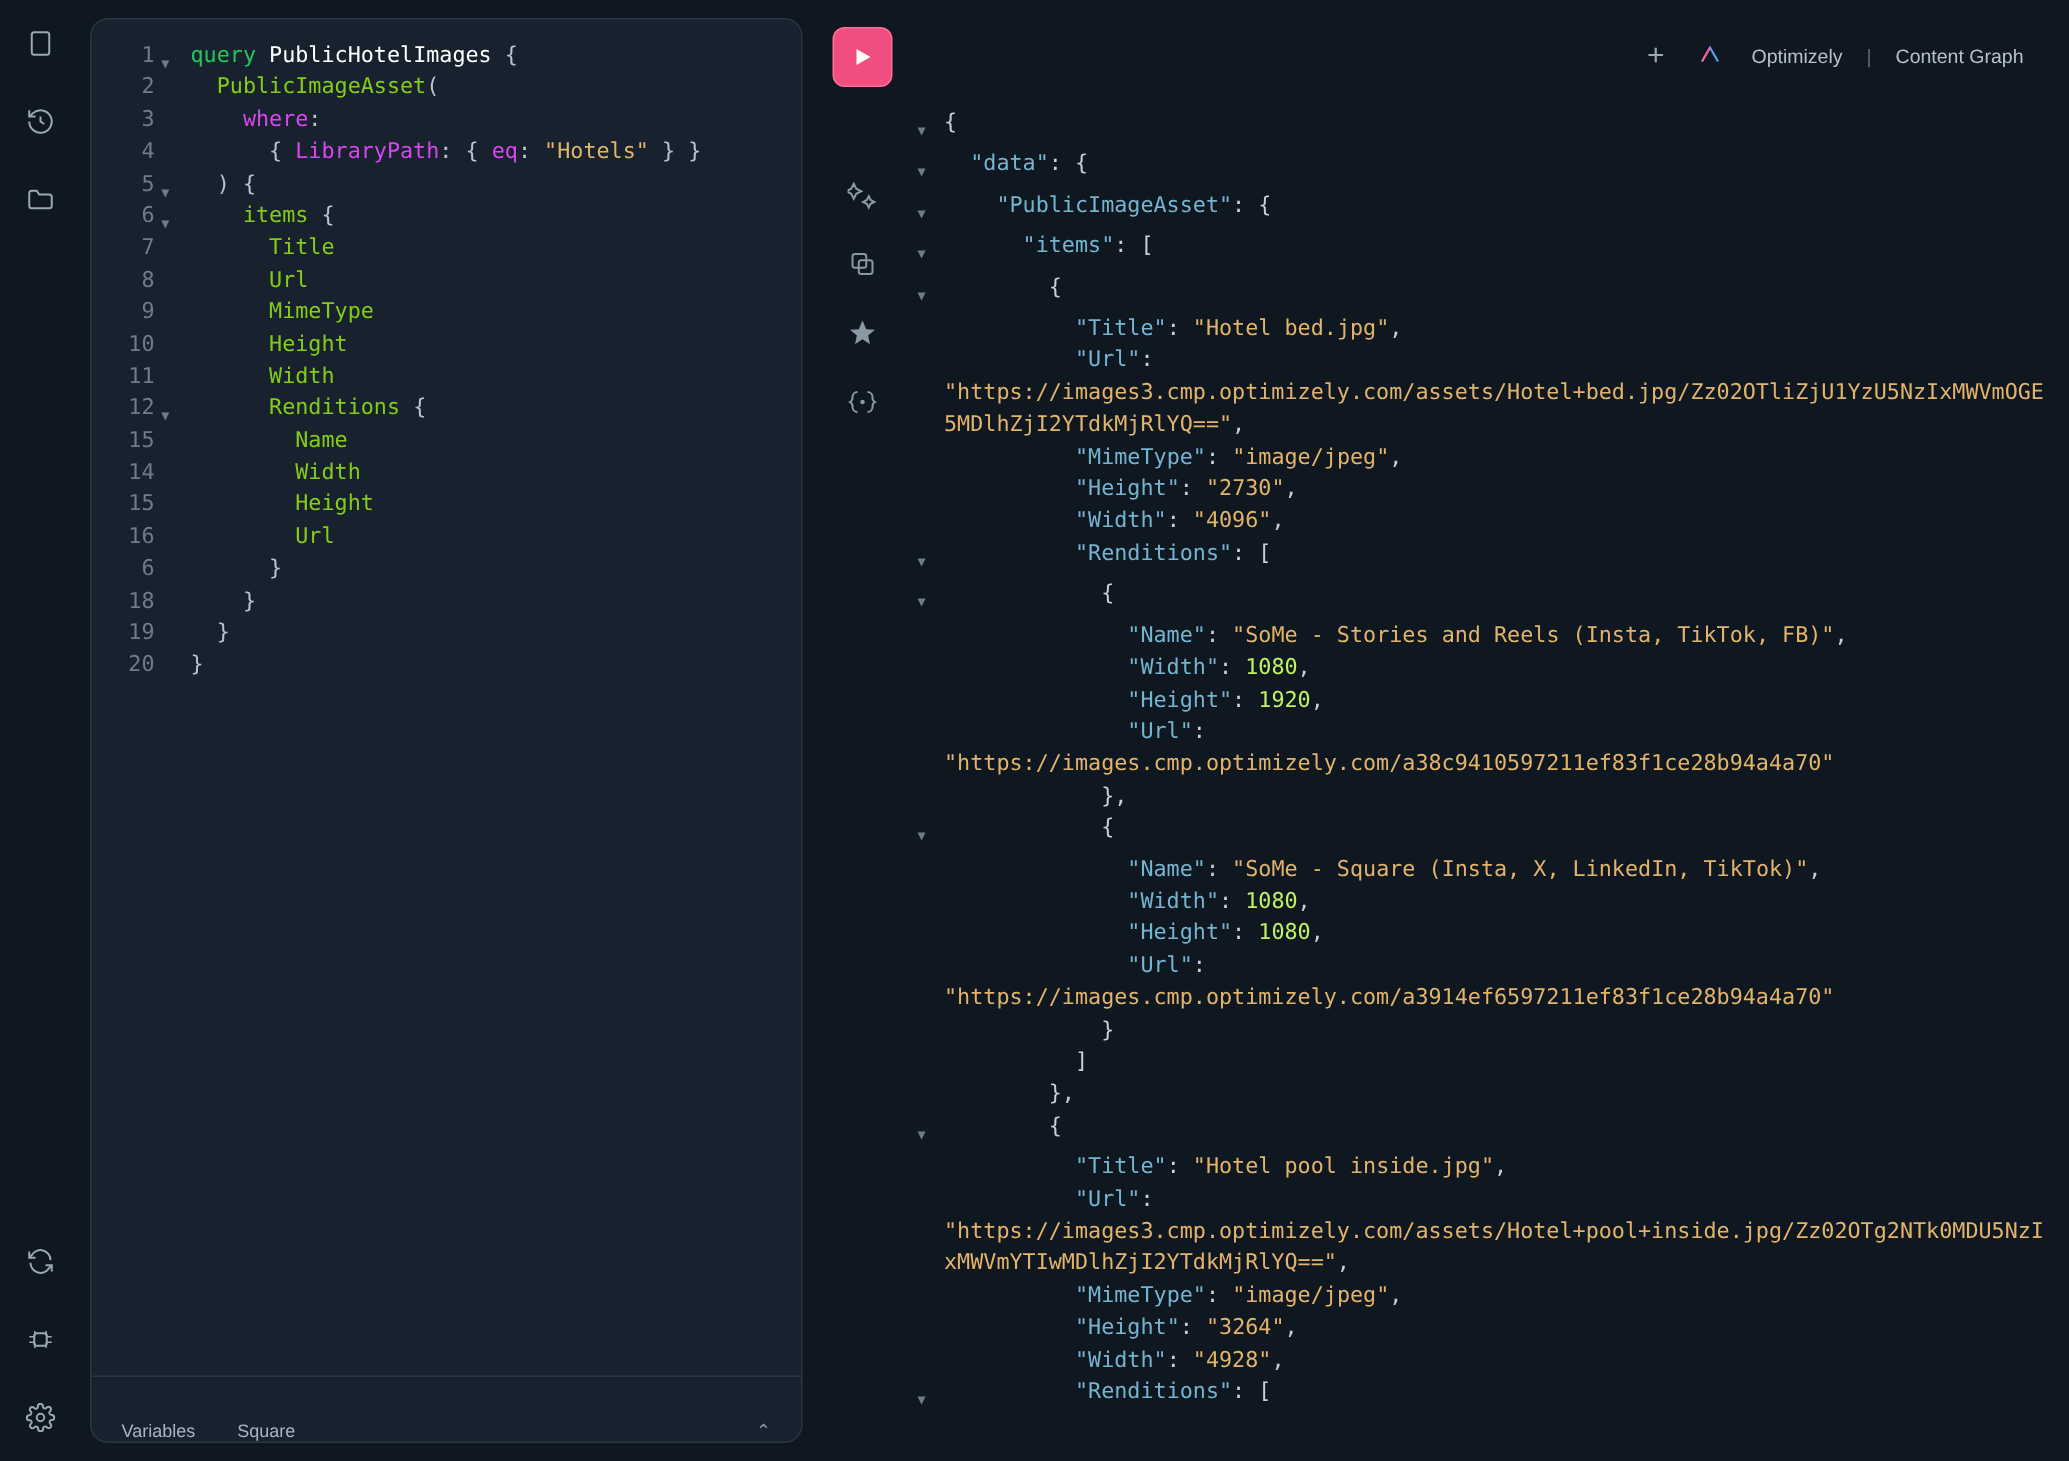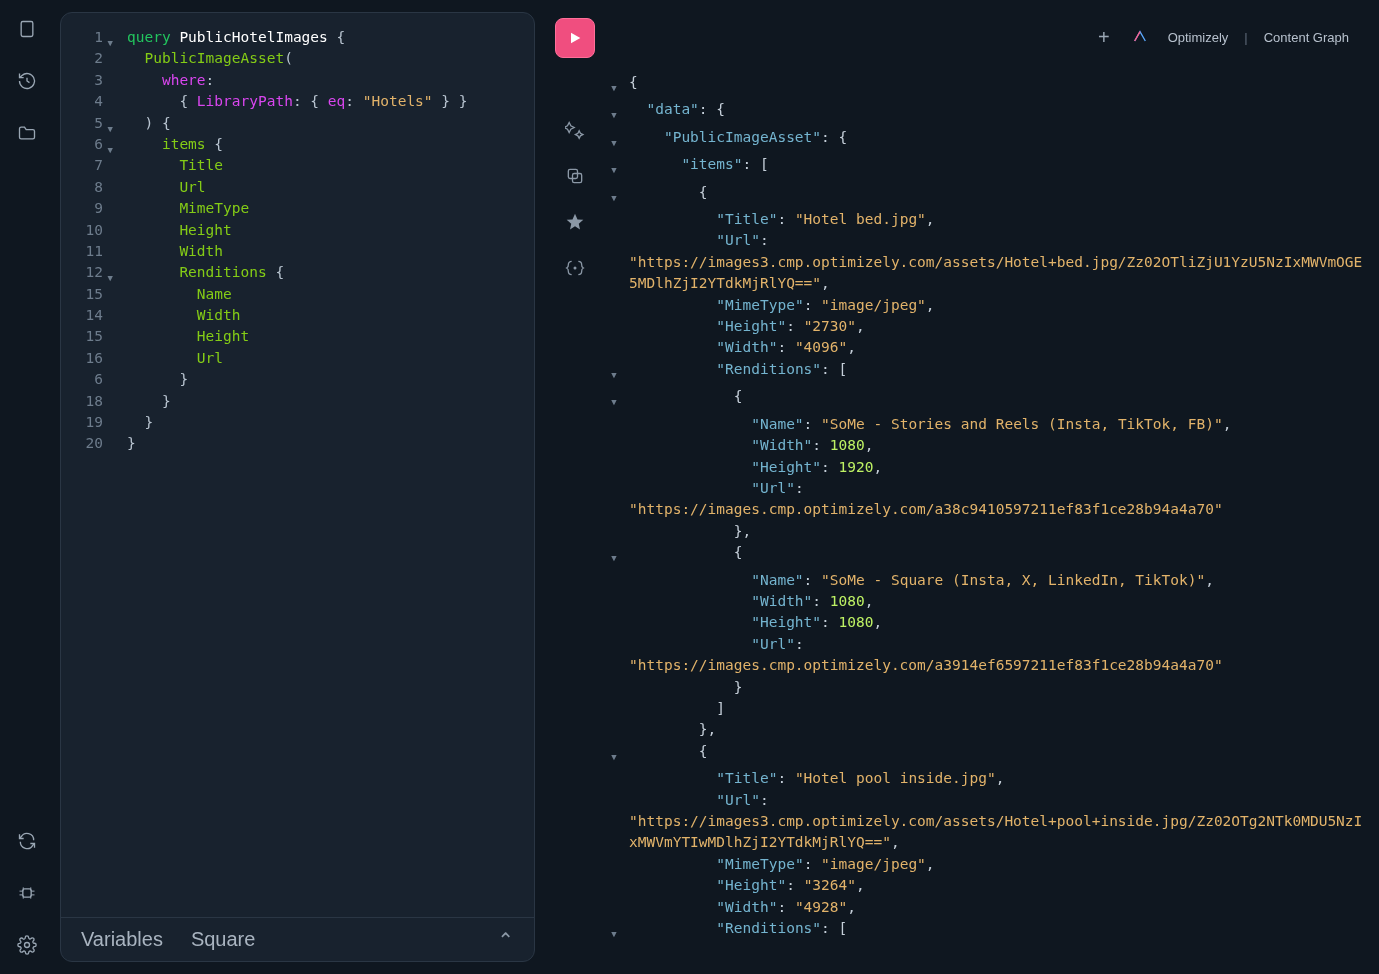--- a/index.html
+++ b/index.html
@@ -17,21 +17,21 @@
 .gutter .ln{height:21.4px;position:relative}
 .fold{color:#6d7c8c;font-size:9px;position:absolute;right:-10px;top:6px}
 .code{flex:1;padding-left:14px;white-space:pre}
 .code .l{height:21.4px}
 .kw{color:#22c55e}
 .op{color:#ffffff}
 .fld{color:#84cc16}
 .arg{color:#d946ef}
 .str{color:#e2b36a}
 .punc{color:#b8c4d0}
-.editor-footer{height:44px;border-top:1px solid #2a3644;display:flex;align-items:center;padding:0 20px;gap:28px;color:#a9b4c0;font-family:-apple-system,Segoe UI,Helvetica,Arial,sans-serif;font-size:20px}
+.editor-footer{height:44px;border-top:1px solid #2a3644;display:flex;align-items:flex-end;padding:0 20px;gap:28px;color:#a9b4c0;font-family:-apple-system,Segoe UI,Helvetica,Arial,sans-serif;font-size:12px}
 .editor-footer .grow{flex:1}
 .chev{color:#8b98a6}
 .toolcol{width:60px;display:flex;flex-direction:column;align-items:center;padding-top:6px;gap:22px}
 .runbtn{width:40px;height:40px;border-radius:8px;background:#f04e7f;display:flex;align-items:center;justify-content:center;cursor:pointer;border:1px solid #ff6f99}
 .runbtn svg{width:16px;height:16px;fill:#fff}
 .tbtn{width:24px;height:24px;display:flex;align-items:center;justify-content:center;color:#8b98a6;cursor:pointer}
 .tbtn svg{width:20px;height:20px;stroke:#8b98a6;fill:none;stroke-width:1.6}
 .results{flex:1;display:flex;flex-direction:column;min-width:0}
 .results-top{height:50px;display:flex;align-items:center;justify-content:flex-end;padding:0 18px;gap:16px;font-family:-apple-system,Segoe UI,Helvetica,Arial,sans-serif;font-size:13px;color:#b7c1cd}
 .plus{font-size:20px;color:#9aa7b4;cursor:pointer;margin-right:6px}

